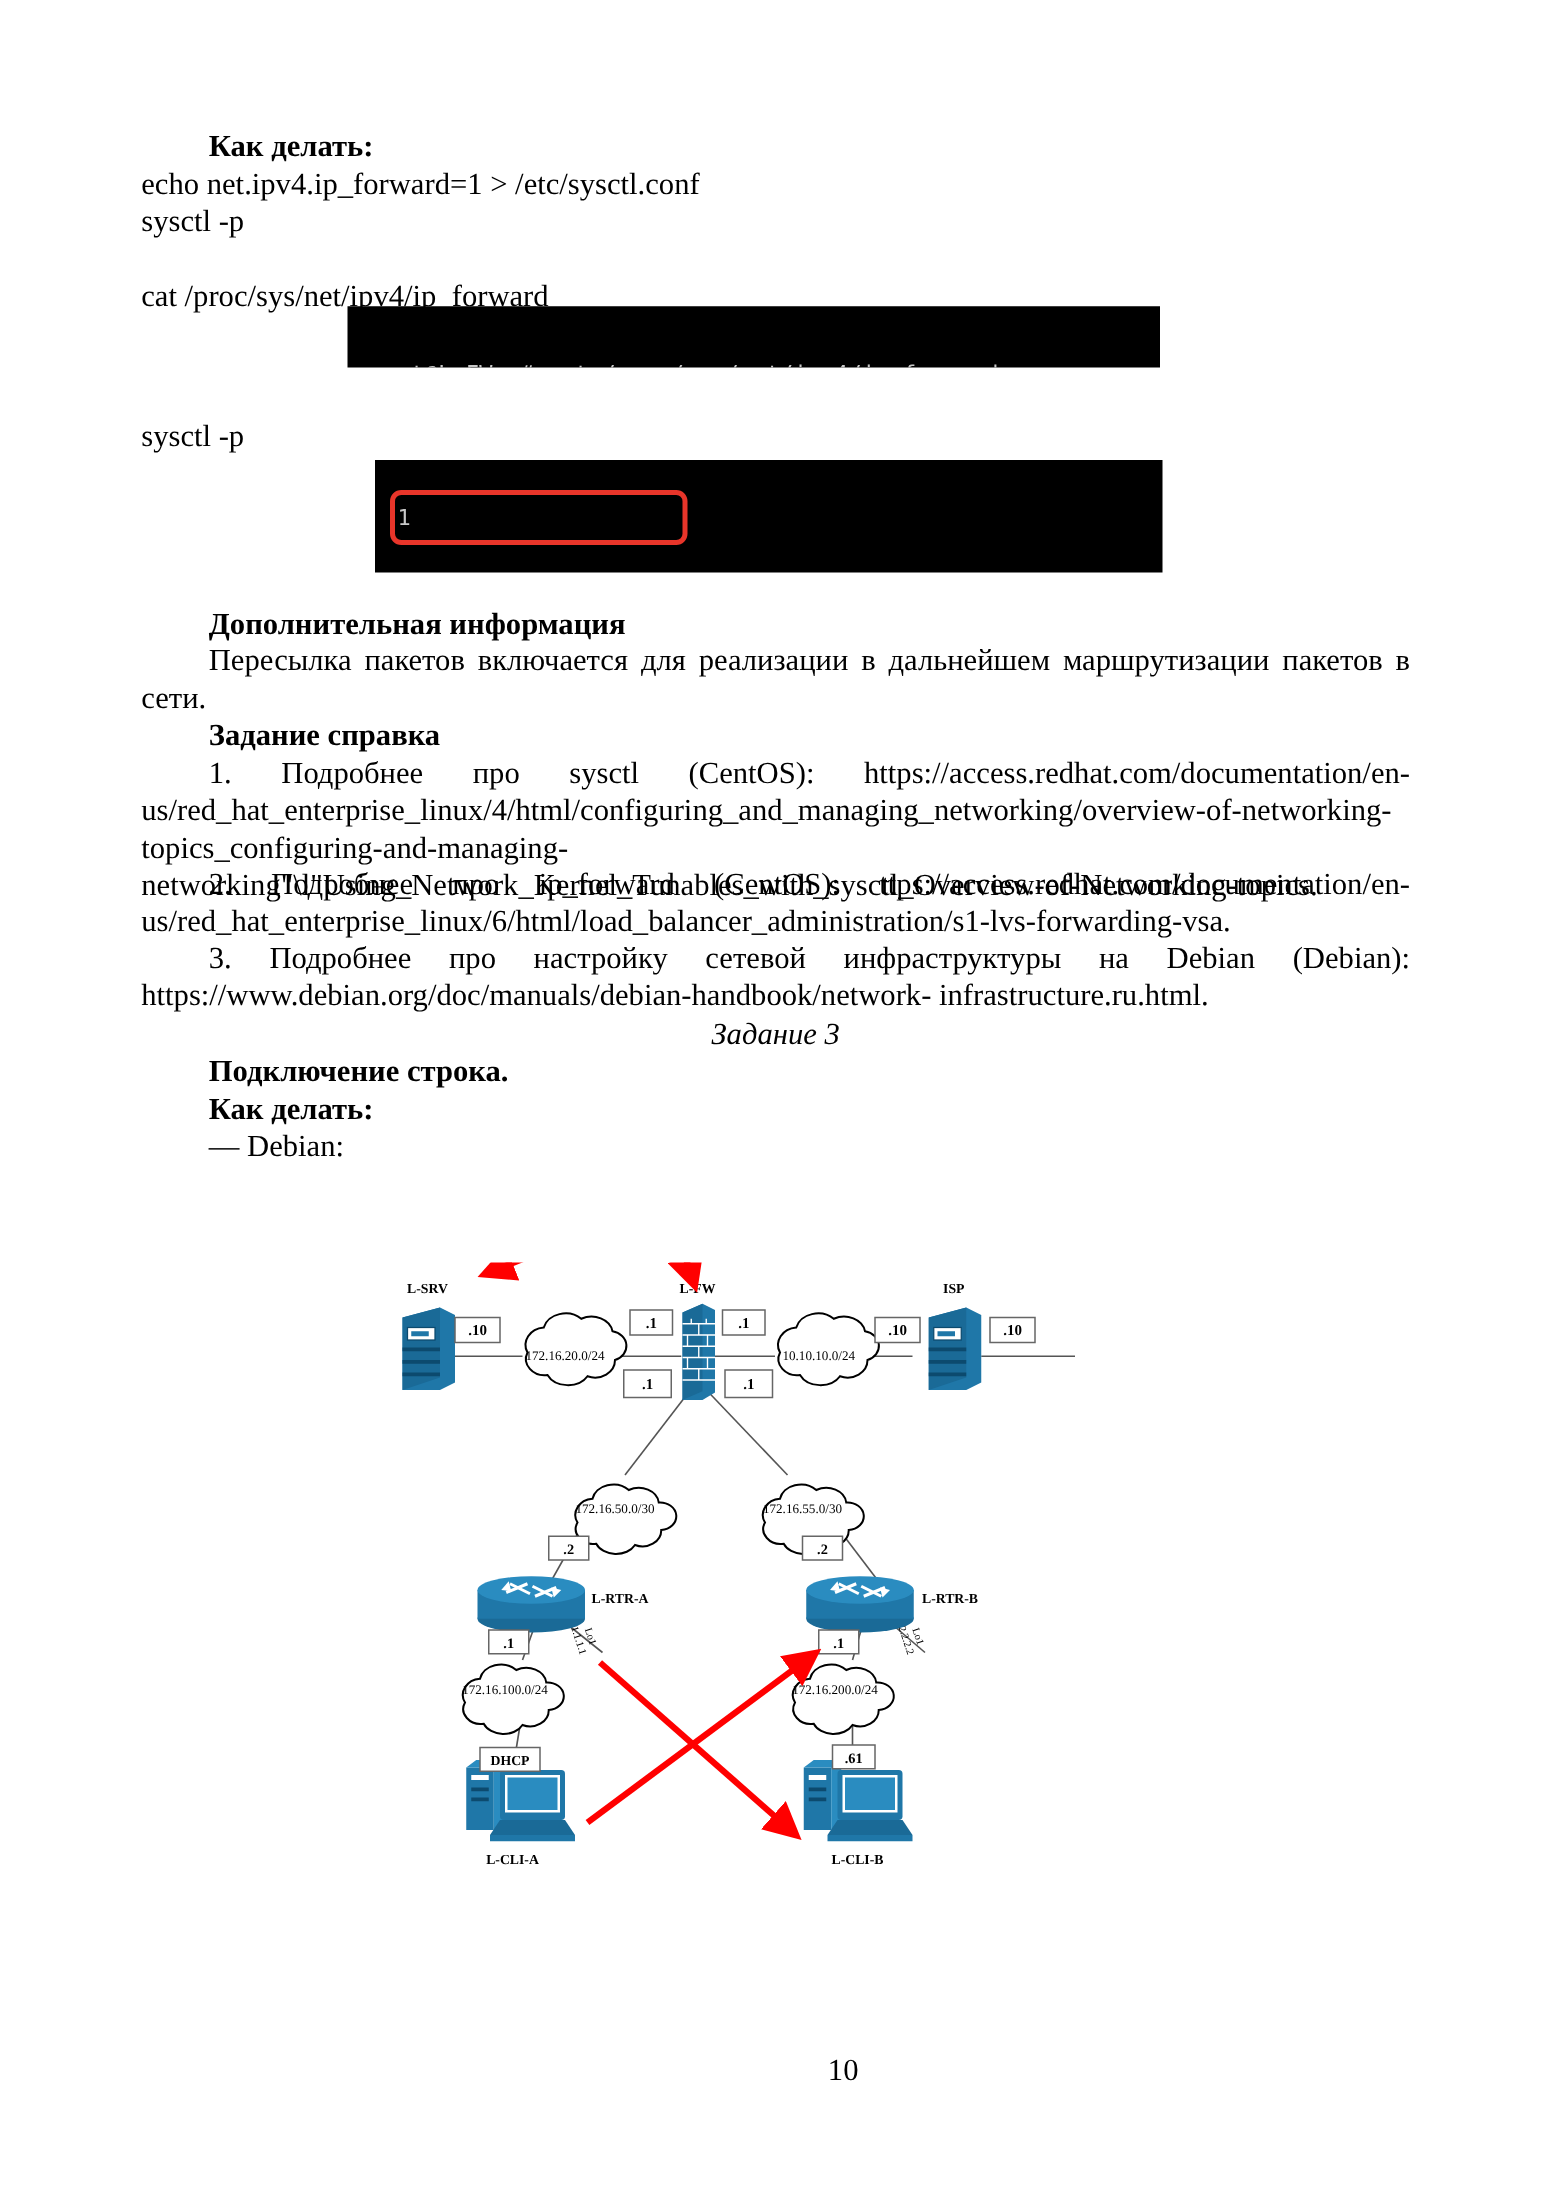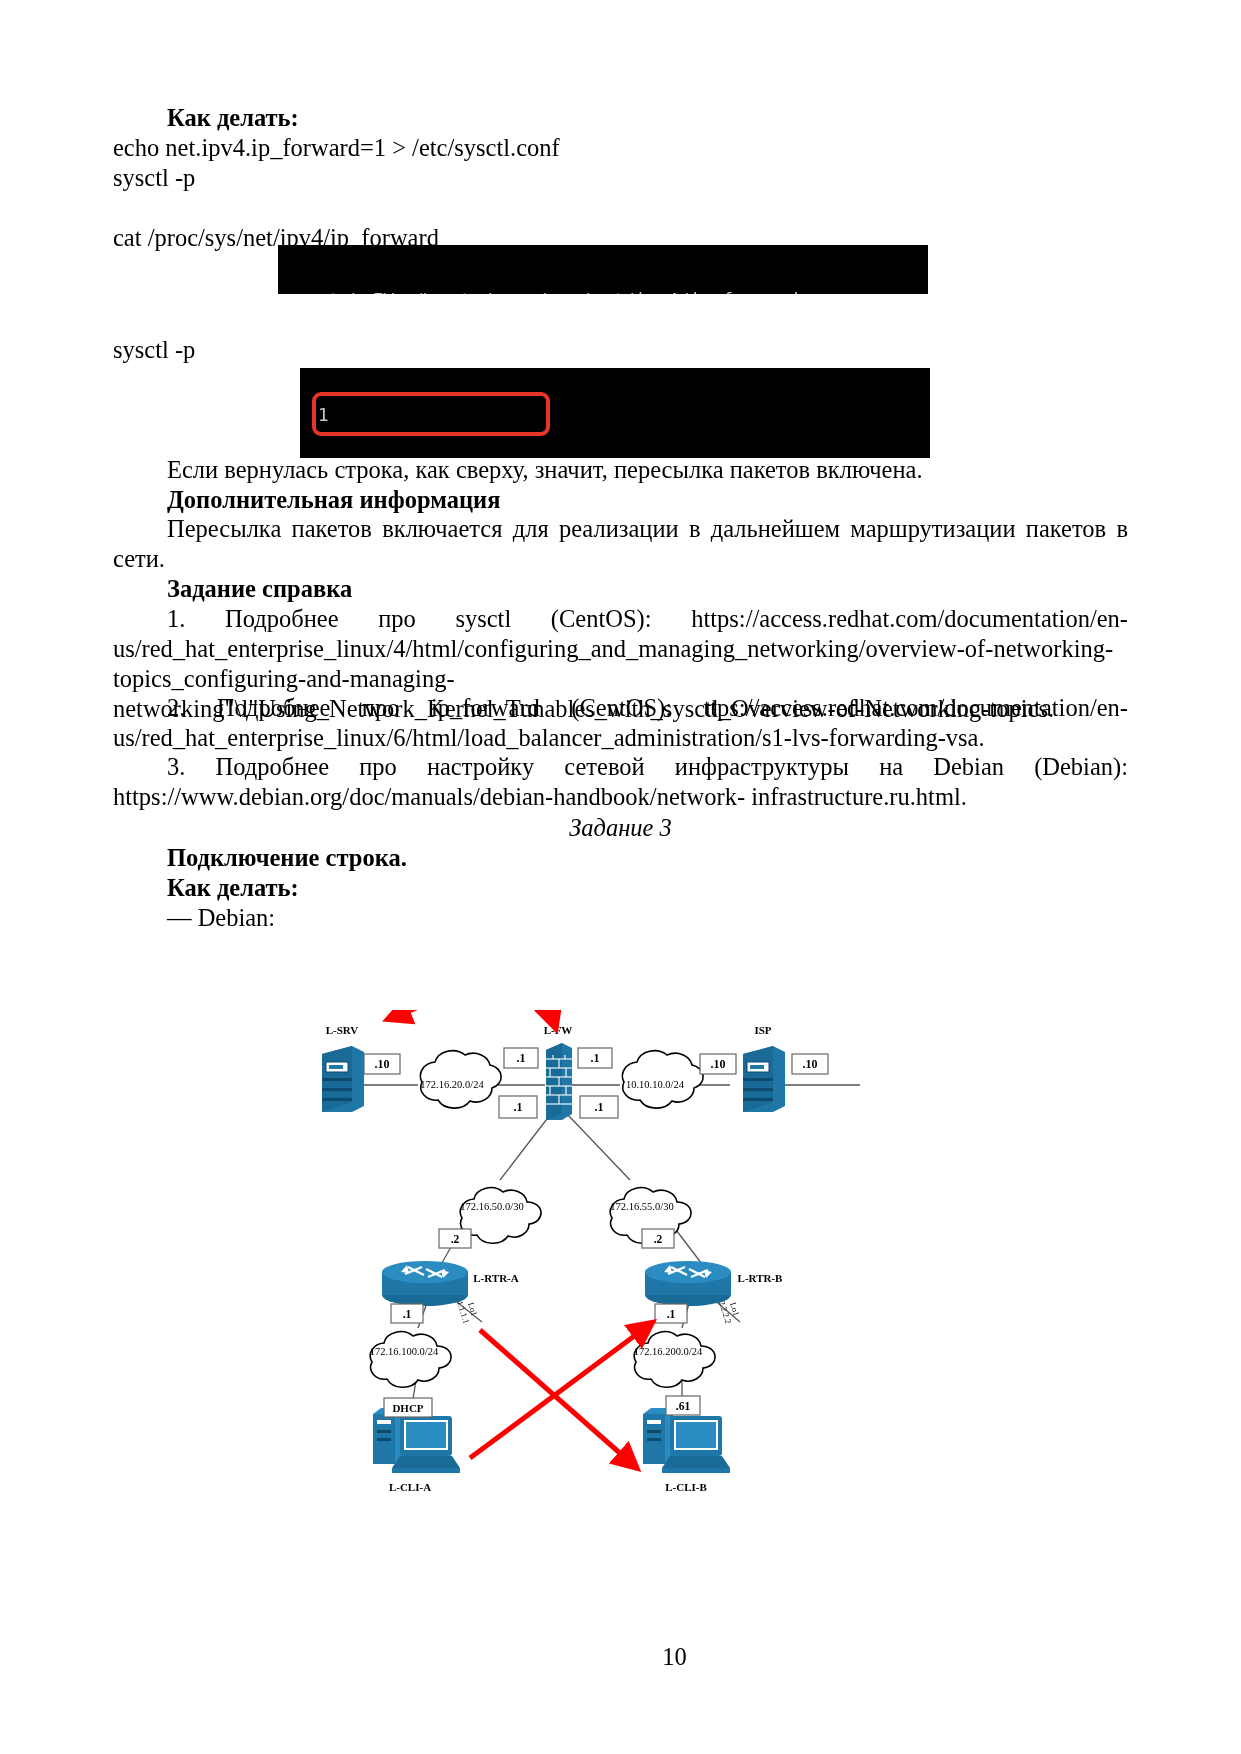--- a/index.html
+++ b/index.html
@@ -94,21 +94,20 @@
   <div class="body-text" style="left:113px; top:335px; width:1015px;">sysctl -p</div>
 
   <div class="terminal" style="left:300px; top:368px; width:630px; height:86px; padding-top:4px;">
     <div class="tline" style="margin-top:-12px;">1</div>
     
     
     
   </div>
   <div class="redbox" style="left:312px; top:392px; width:238px; height:44px;"></div>
 
-  <div class="body-text indent" style="left:113px; top:455px; width:1015px;">Если вернулась строка, как сверху, значит, пересылка пакетов включена.</div>
 
   <div class="body-text bold indent" style="left:113px; top:485px; width:1015px;">Дополнительная информация</div>
 
   <div class="body-text indent" style="left:113px; top:514px; width:1015px;">Пересылка пакетов включается для реализации в дальнейшем маршрутизации пакетов в сети.</div>
 
   <div class="body-text bold indent" style="left:113px; top:574px; width:1015px;">Задание справка</div>
 
   <div class="body-text indent" style="left:113px; top:604px; width:1015px;">1. Подробнее про sysctl (CentOS): https://access.redhat.com/documentation/en-us/red_hat_enterprise_linux/4/html/configuring_and_managing_networking/overview-of-networking-topics_configuring-and-managing-networking"\l"Using_Network_Kernel_Tunables_with_sysctl_Overview-of-Networking-topics.</div>
 
   <div class="body-text indent" style="left:113px; top:693px; width:1015px;">2. Подробнее про ip_forward (CentOS): ttps://access.redhat.com/documentation/en-us/red_hat_enterprise_linux/6/html/load_balancer_administration/s1-lvs-forwarding-vsa.</div>

